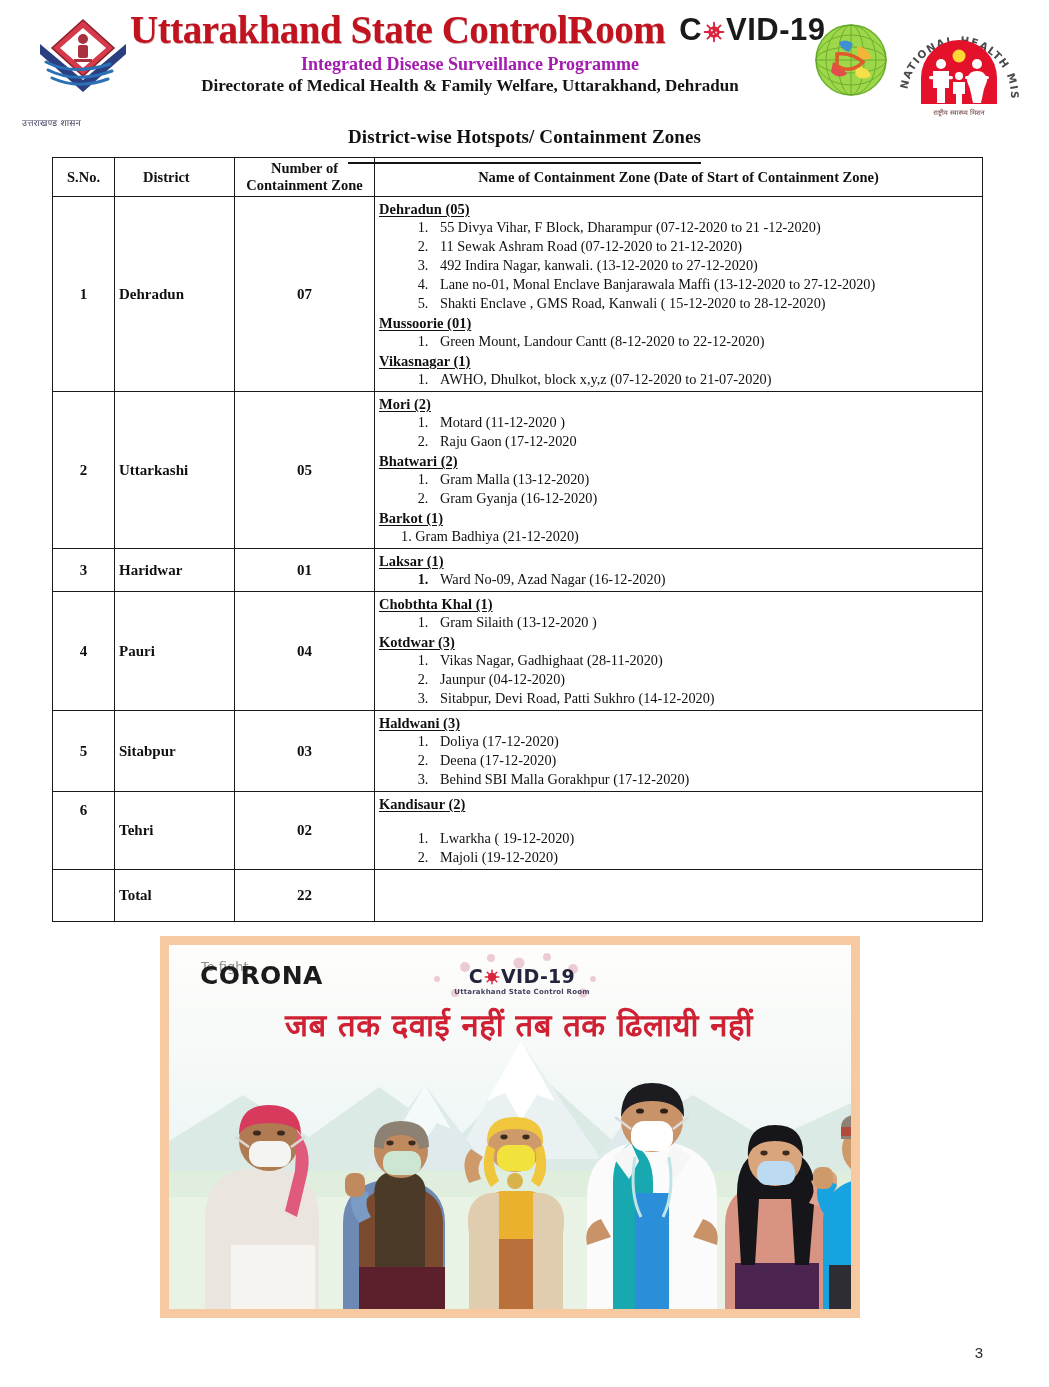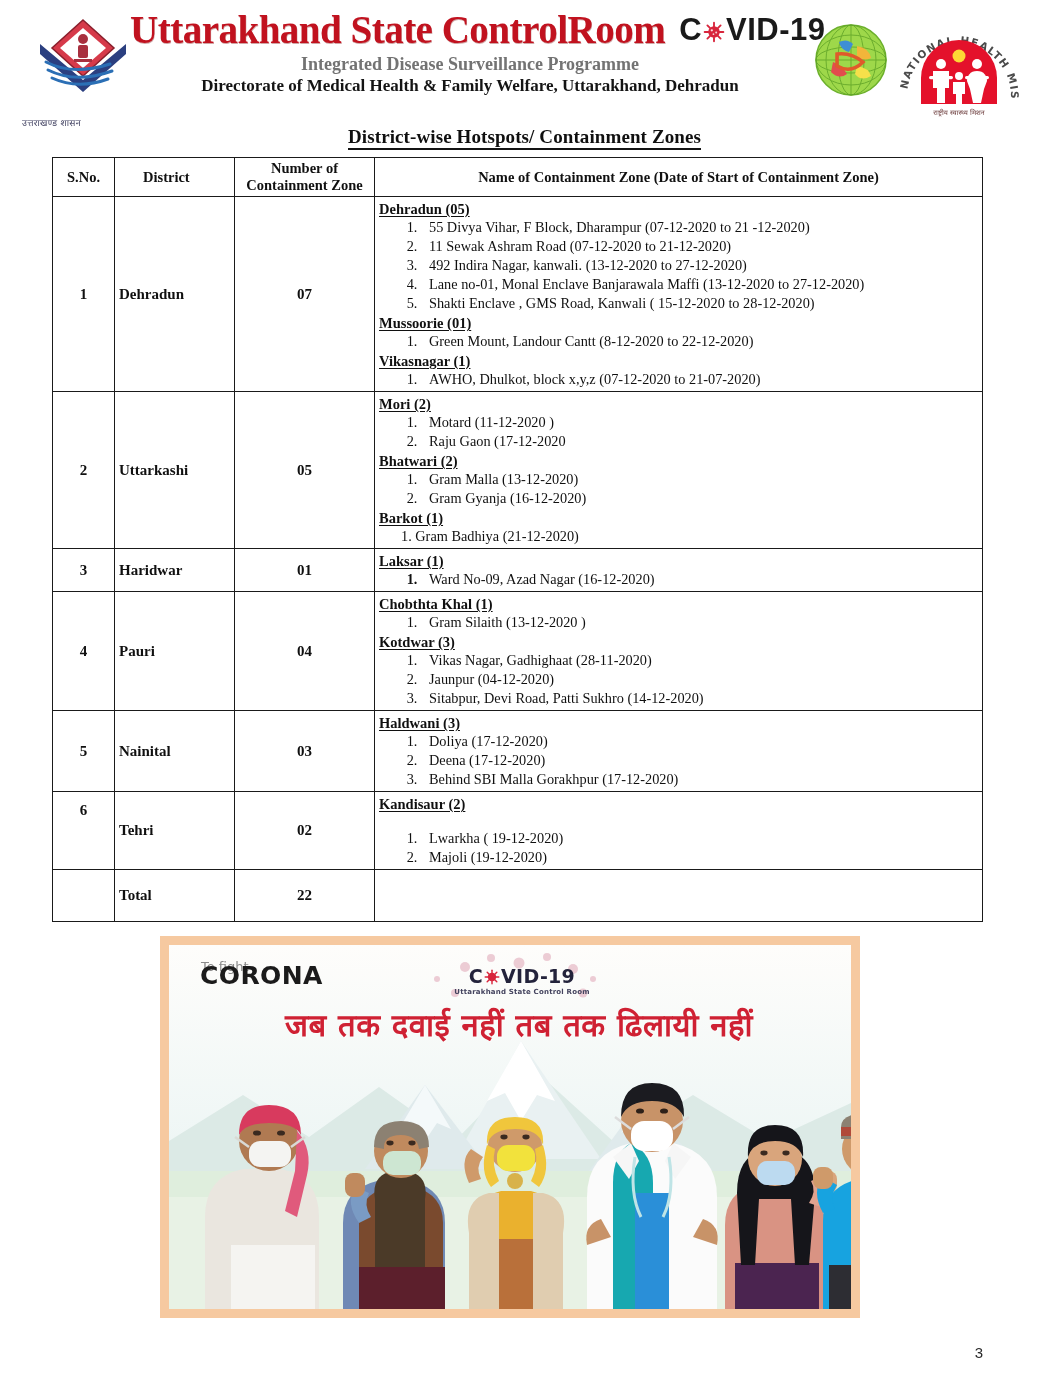--- a/index.html
+++ b/index.html
@@ -52,21 +52,21 @@
     font-family: "Liberation Sans", sans-serif;
     text-shadow: none;
   }
   .virus-o {
     display: inline-block; position: relative;
     width: 22px; height: 22px; vertical-align: -3px;
     margin: 0 1px;
   }
   .subtitle1 {
     font-size: 18px; font-weight: bold; line-height: 22px;
-    margin-top: 1px; color: #737373;
+    margin-top: 1px; color: #a21caf;
   }
   .subtitle2 {
     font-size: 17px; font-weight: bold; line-height: 21px;
     color: #141414;
   }
   .logo-globe {
     position: absolute; left: 813px; top: 14px;
     width: 76px; height: 76px;
   }
   .logo-nhm {
@@ -76,21 +76,21 @@
 
   
   .doc-title {
     text-align: center;
     font-size: 19px; font-weight: bold;
     margin-top: 6px; margin-bottom: 9px;
     letter-spacing: 0.1px;
   }
   .doc-title span {
     border-bottom: 2px solid #141414;
-    padding-bottom: 1px;
+    padding-bottom: 15px;
   }
 
   
   table.zones {
     border-collapse: collapse;
     width: 930px;
     margin-left: 52px;
     table-layout: fixed;
     border: 1.4px solid #1a1a1a;
   }
@@ -126,20 +126,21 @@
     text-decoration: underline; text-underline-offset: 2px;
     margin: 1px 0 0 0; line-height: 18px;
   }
   ol.zlist {
     margin: 0 0 0 18px; padding: 0 0 0 24px;
     list-style-type: decimal;
   }
   ol.zlist li {
     font-size: 14.3px; line-height: 19px;
     padding-left: 8px;
+    margin-left: 11px;
   }
   ol.zlist li.bold-marker { font-weight: normal; }
   ol.zlist li.bold-marker::marker { font-weight: bold; }
   
   .plainline {
     font-size: 14.3px; line-height: 19px; margin-left: 22px;
   }
   .gap { height: 16px; }
 
   
@@ -383,21 +384,21 @@
             <div class="grp-head">Kotdwar (3)</div>
             <ol class="zlist">
               <li>Vikas Nagar, Gadhighaat (28-11-2020)</li>
               <li>Jaunpur (04-12-2020)</li>
               <li>Sitabpur, Devi Road, Patti Sukhro (14-12-2020)</li>
             </ol>
           </td>
         </tr>
         <tr>
           <td class="sno">5</td>
-          <td class="dist">Nainital</td>
+          <td class="dist">Sitabpur</td>
           <td class="num">03</td>
           <td class="zone">
             <div class="grp-head">Haldwani (3)</div>
             <ol class="zlist">
               <li>Doliya (17-12-2020)</li>
               <li>Deena (17-12-2020)</li>
               <li>Behind SBI Malla Gorakhpur (17-12-2020)</li>
             </ol>
           </td>
         </tr>

